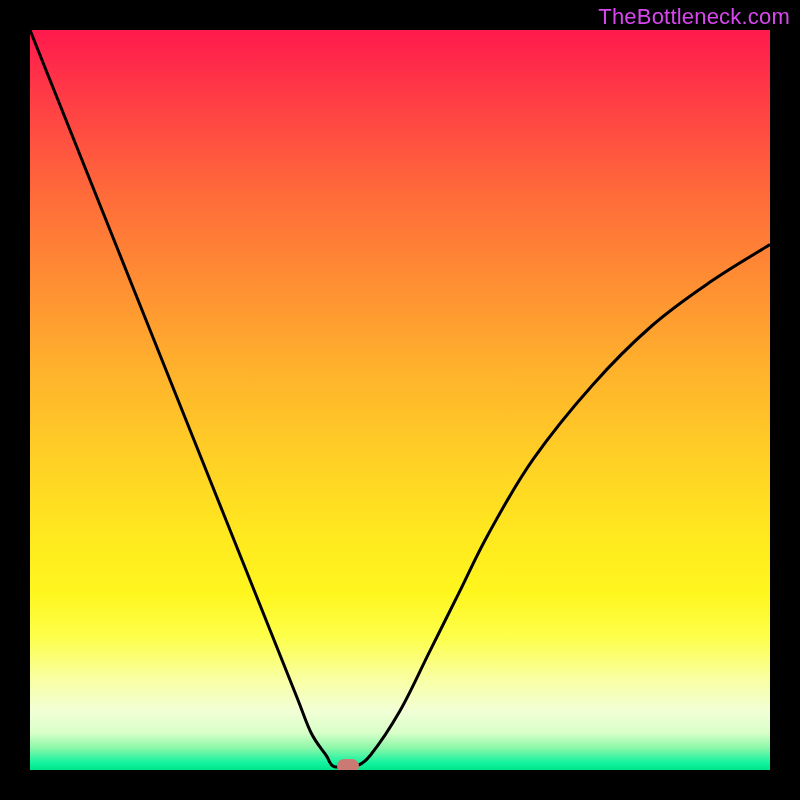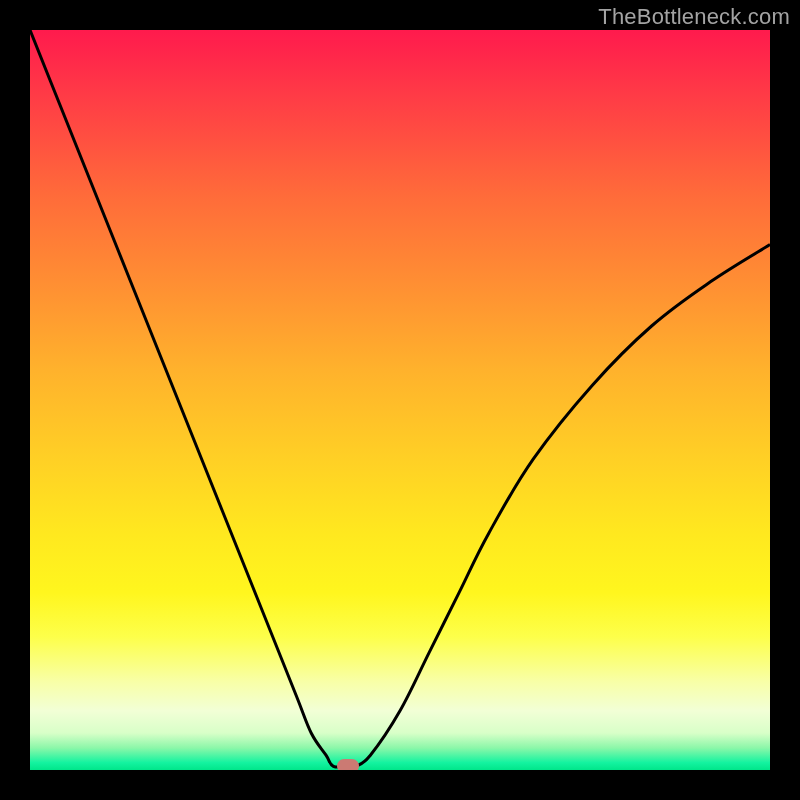--- a/index.html
+++ b/index.html
@@ -15,21 +15,21 @@
     width: 800px;
     height: 800px;
     background: #000;
   }
   .watermark {
     position: absolute;
     top: 4px;
     right: 10px;
     font-size: 22px;
     font-weight: 500;
-    color: #a3a3a3;
+    color: #d946ef;
     letter-spacing: 0.2px;
     z-index: 5;
   }
   .plot {
     position: absolute;
     left: 30px;
     top: 30px;
     width: 740px;
     height: 740px;
     overflow: hidden;

